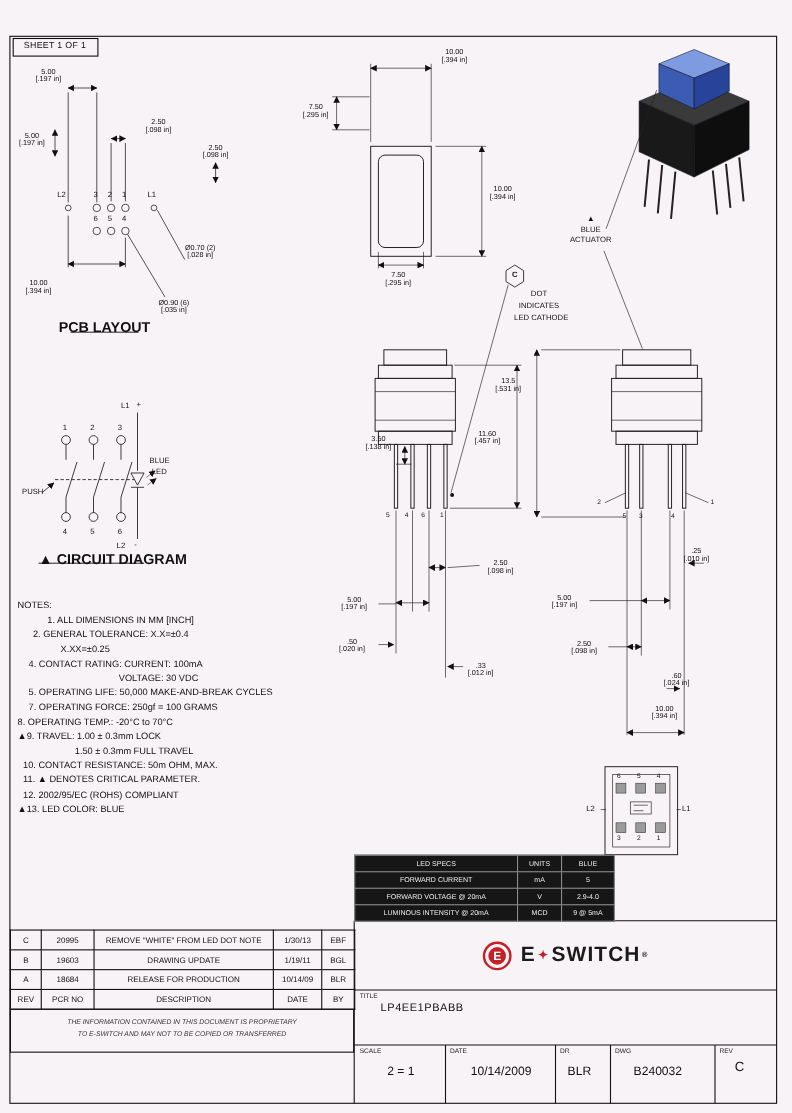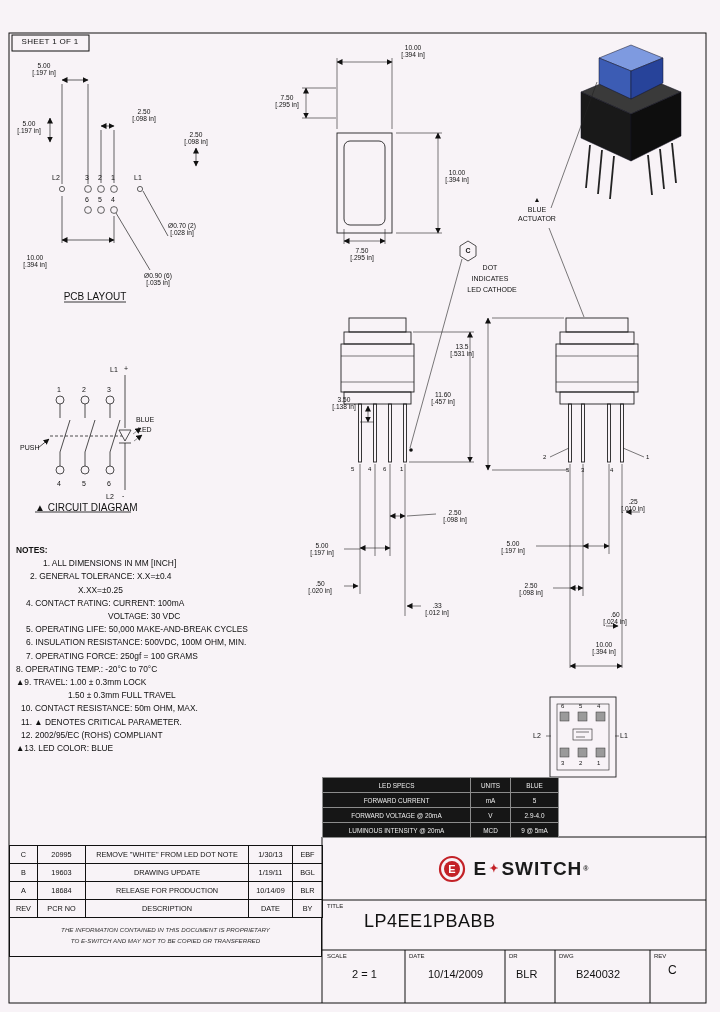--- a/index.html
+++ b/index.html
@@ -3,24 +3,24 @@
 <meta charset="utf-8">
 <style>
   html,body{margin:0;padding:0;background:#fff;}
   #sheet{position:relative;width:720px;height:1012px;background:#f8f3f7;
          font-family:"Liberation Sans",sans-serif;color:#111;overflow:hidden;}
   #linework{position:absolute;left:0;top:0;}
   .t{position:absolute;font-size:7px;line-height:1.12;white-space:nowrap;color:#111;}
   .c{transform:translateX(-50%);text-align:center;}
   .dim{font-size:6.6px;}
   .pin{font-size:6px;}
-  .cap{font-size:10px;font-weight:normal;text-decoration:underline;}
+  .cap{font-size:13px;font-weight:bold;text-decoration:underline;}
   .sheetlbl{font-size:8px;letter-spacing:.3px;}
   .notes{position:absolute;left:16px;top:544px;font-size:8.4px;line-height:13.2px;white-space:nowrap;}
-  .notes .nt{font-weight:bold;}
+  .notes .nt{font-weight:normal;}
   table.rev{position:absolute;left:9px;top:845px;border-collapse:collapse;table-layout:fixed;width:313px;font-size:7.3px;}
   table.rev td{border:1px solid #111;text-align:center;height:17px;padding:0 1px;overflow:hidden;white-space:nowrap;}
   table.led{position:absolute;left:322px;top:777px;border-collapse:collapse;table-layout:fixed;width:236px;
             font-size:6.4px;background:#161616;color:#eee;}
   table.led td{border:1px solid #8c8c8c;text-align:center;height:14px;padding:0 1px;overflow:hidden;white-space:nowrap;}
   .disc{position:absolute;left:9px;top:917px;width:313px;height:40px;border:1px solid #111;box-sizing:border-box;
         font-size:6.2px;font-style:italic;text-align:center;padding-top:7px;line-height:1.7;color:#333;}
   .tb-label{font-size:6px;color:#222;}
   .tb-val{font-size:11px;}
   .brandwrap{position:absolute;left:322px;top:837px;width:384px;height:63px;display:flex;align-items:center;justify-content:center;gap:7px;}
@@ -380,25 +380,24 @@
   <div class="t pin" style="left:561px;top:760px">3</div>
   <div class="t pin" style="left:579px;top:760px">2</div>
   <div class="t pin" style="left:597px;top:760px">1</div>
   <div class="t" style="left:533px;top:732px">L2</div>
   <div class="t" style="left:620px;top:732px">L1</div>
 
   <div class="notes">
     <div class="nt">NOTES:</div>
     <div style="margin-left:27px">1. ALL DIMENSIONS IN MM [INCH]</div>
     <div style="margin-left:14px">2. GENERAL TOLERANCE: X.X=±0.4</div>
-    <div style="margin-left:62px">X.XX=±0.25</div>
+    <div style="margin-left:39px">X.XX=±0.25</div>
     <div style="margin-left:10px">4. CONTACT RATING: CURRENT: 100mA</div>
     <div style="margin-left:92px">VOLTAGE: 30 VDC</div>
     <div style="margin-left:10px">5. OPERATING LIFE: 50,000 MAKE-AND-BREAK CYCLES</div>
-    <div style="margin-left:10px">6. INSULATION RESISTANCE: 500VDC, 100M OHM, MIN.</div>
     <div style="margin-left:10px">7. OPERATING FORCE: 250gf = 100 GRAMS</div>
     <div style="">8. OPERATING TEMP.: -20°C to 70°C</div>
     <div style="margin-left:0">▲9. TRAVEL: 1.00 ± 0.3mm LOCK</div>
     <div style="margin-left:52px">1.50 ± 0.3mm FULL TRAVEL</div>
     <div style="margin-left:5px">10. CONTACT RESISTANCE: 50m OHM, MAX.</div>
     <div style="margin-left:5px">11. ▲ DENOTES CRITICAL PARAMETER.</div>
     <div style="margin-left:5px">12. 2002/95/EC (ROHS) COMPLIANT</div>
     <div style="margin-left:0">▲13. LED COLOR: BLUE</div>
   </div>
 
@@ -484,21 +483,21 @@
       <text x="14" y="18" text-anchor="middle" font-size="11" font-weight="bold" fill="#ffffff" font-family="Liberation Sans, sans-serif">E</text>
     </svg>
     <div class="brandtext">
       <span>E</span>
         <span class="brandsep">✦</span>
         <span>SWITCH</span>
         <span class="reg">®</span>
     </div>
   </div>
   <div class="t tb-label" style="left:327px;top:903px">TITLE</div>
-  <div class="t" style="left:364px;top:911px;font-size:18px;letter-spacing:.5px">LP4EE1PBABB</div>
+  <div class="t" style="left:346px;top:911px;font-size:10px;letter-spacing:.5px">LP4EE1PBABB</div>
   <div class="t tb-label" style="left:327px;top:953px">SCALE</div>
   <div class="t tb-val" style="left:352px;top:968px">2 = 1</div>
   <div class="t tb-label" style="left:409px;top:953px">DATE</div>
   <div class="t tb-val" style="left:428px;top:968px">10/14/2009</div>
   <div class="t tb-label" style="left:509px;top:953px">DR</div>
   <div class="t tb-val" style="left:516px;top:968px">BLR</div>
   <div class="t tb-label" style="left:559px;top:953px">DWG</div>
   <div class="t tb-val" style="left:576px;top:968px">B240032</div>
   <div class="t tb-label" style="left:654px;top:953px">REV</div>
   <div class="t" style="left:668px;top:964px;font-size:12px">C</div>

